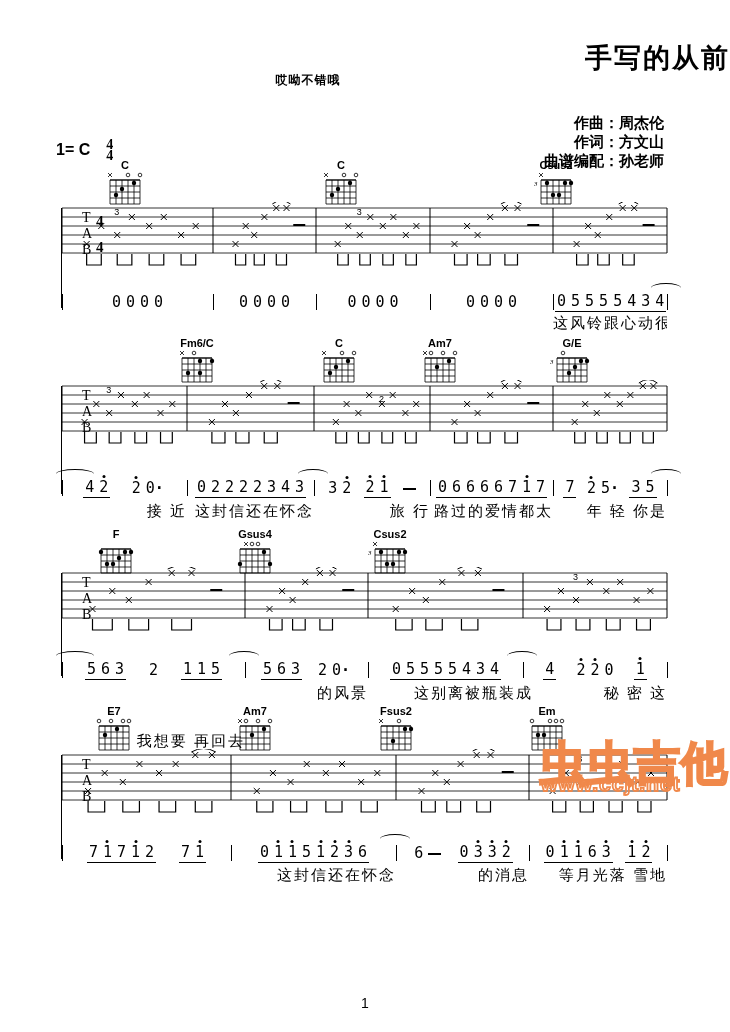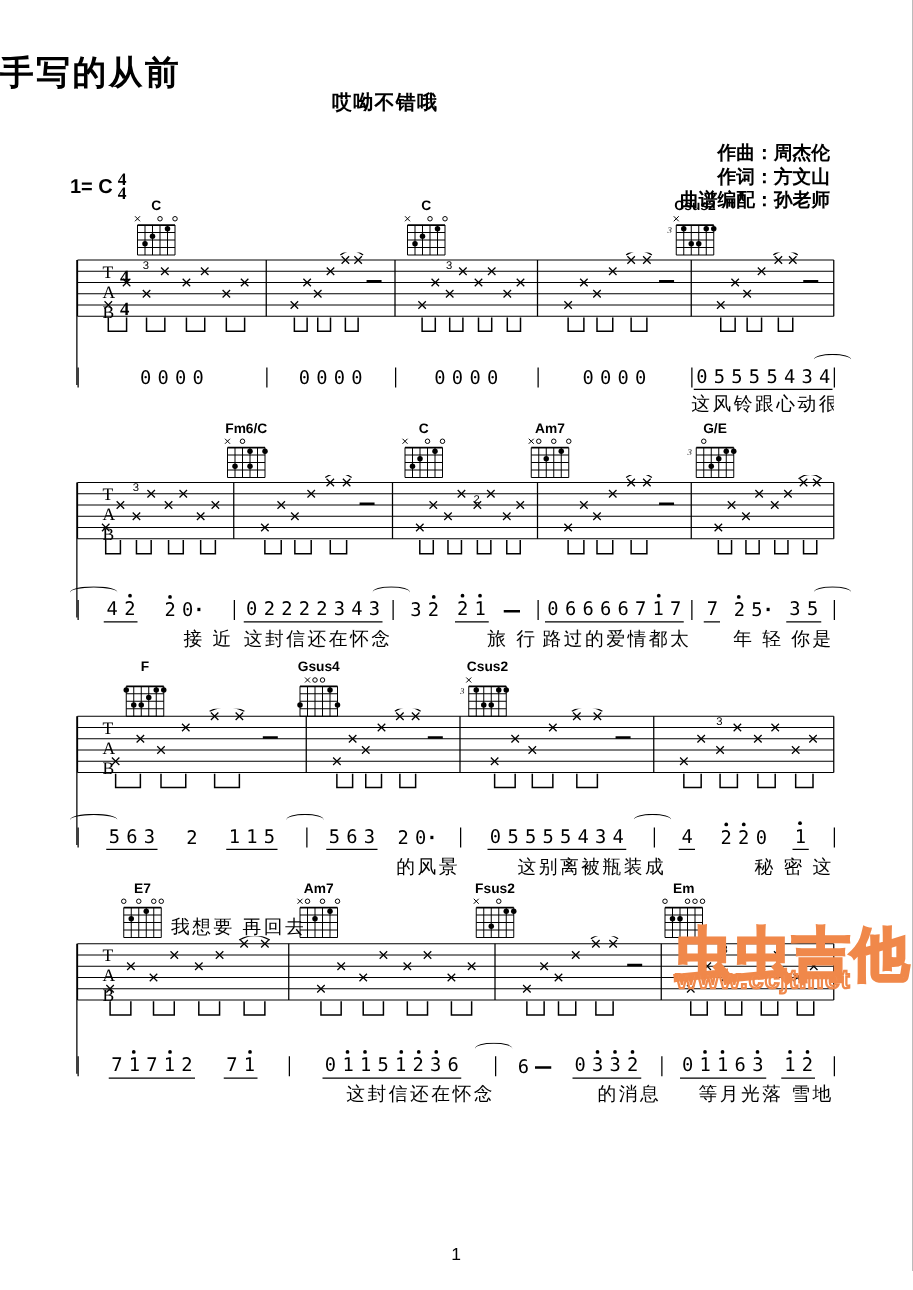--- a/index.html
+++ b/index.html
@@ -2,30 +2,30 @@
 <html><head>
 <meta charset="utf-8">
 <style>
   html,body{margin:0;padding:0;background:#888;}
   .page{
     width:730px;height:1032px;position:relative;margin:0 auto;
     background:#ffffff;color:#000;overflow:hidden;
     font-family:"Liberation Sans",sans-serif;
   }
   
-  .title{position:absolute;top:40px;left:0;width:730px;text-align:left;
+  .title{position:absolute;top:40px;left:0;width:730px;text-align:right;
     font-size:27px;font-weight:bold;letter-spacing:2px;}
   .subtitle{position:absolute;top:72px;left:0;width:616px;text-align:center;
-    font-size:16px;font-weight:bold;letter-spacing:1px;}
+    font-size:12px;font-weight:bold;letter-spacing:1px;}
   .byline{position:absolute;top:93px;left:0;width:730px;text-align:center;
     font-size:16px;font-weight:bold;}
   .credits{position:absolute;top:113px;right:66px;text-align:right;
     font-size:15px;font-weight:bold;line-height:19px;}
   .keysig{position:absolute;top:139px;left:56px;font-size:16px;font-weight:bold;
-    display:flex;align-items:center;gap:4px;}
+    display:flex;align-items:center;gap:16px;}
   .timesig{display:inline-flex;flex-direction:column;line-height:11px;
     font-family:"Liberation Serif",serif;font-size:14px;font-weight:bold;text-align:center;}
   
   .chord{position:absolute;width:48px;text-align:center;}
   .chord .cname{font-size:11px;font-weight:bold;line-height:11px;white-space:nowrap;}
   
   .numrow{position:absolute;left:62px;width:606px;height:22px;}
   .numrow .bar{position:absolute;top:2px;width:1px;height:16px;background:#000;}
   .meas{position:absolute;top:0;height:20px;display:flex;align-items:flex-end;
     justify-content:space-evenly;}

